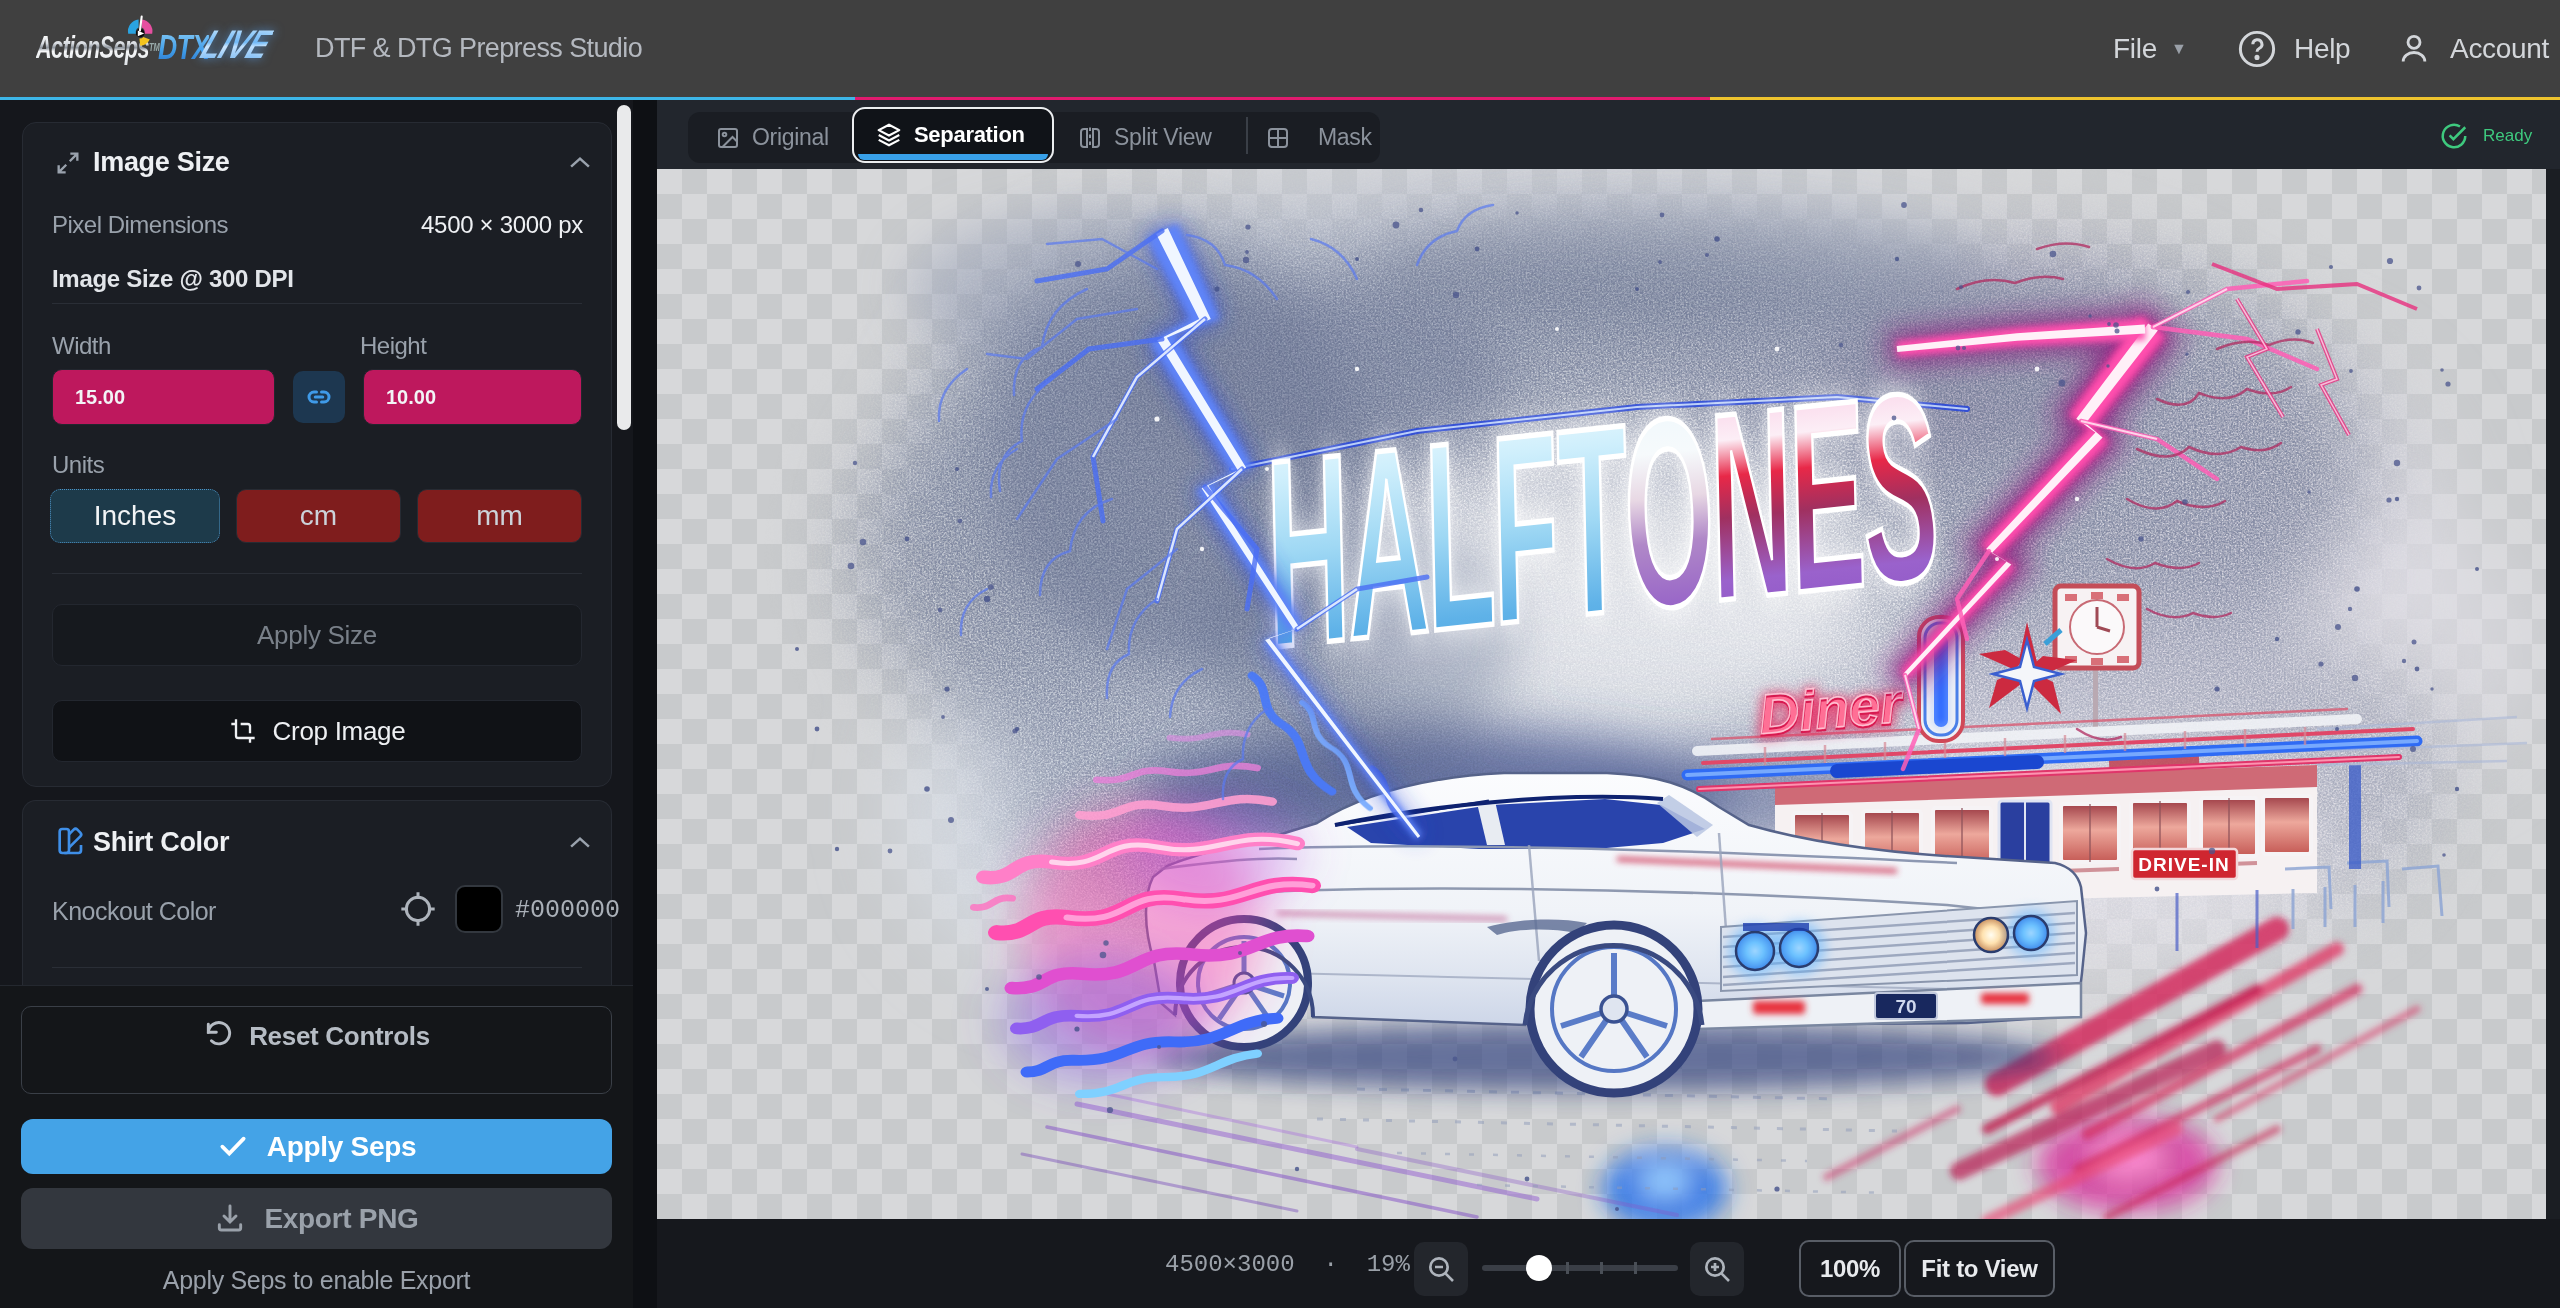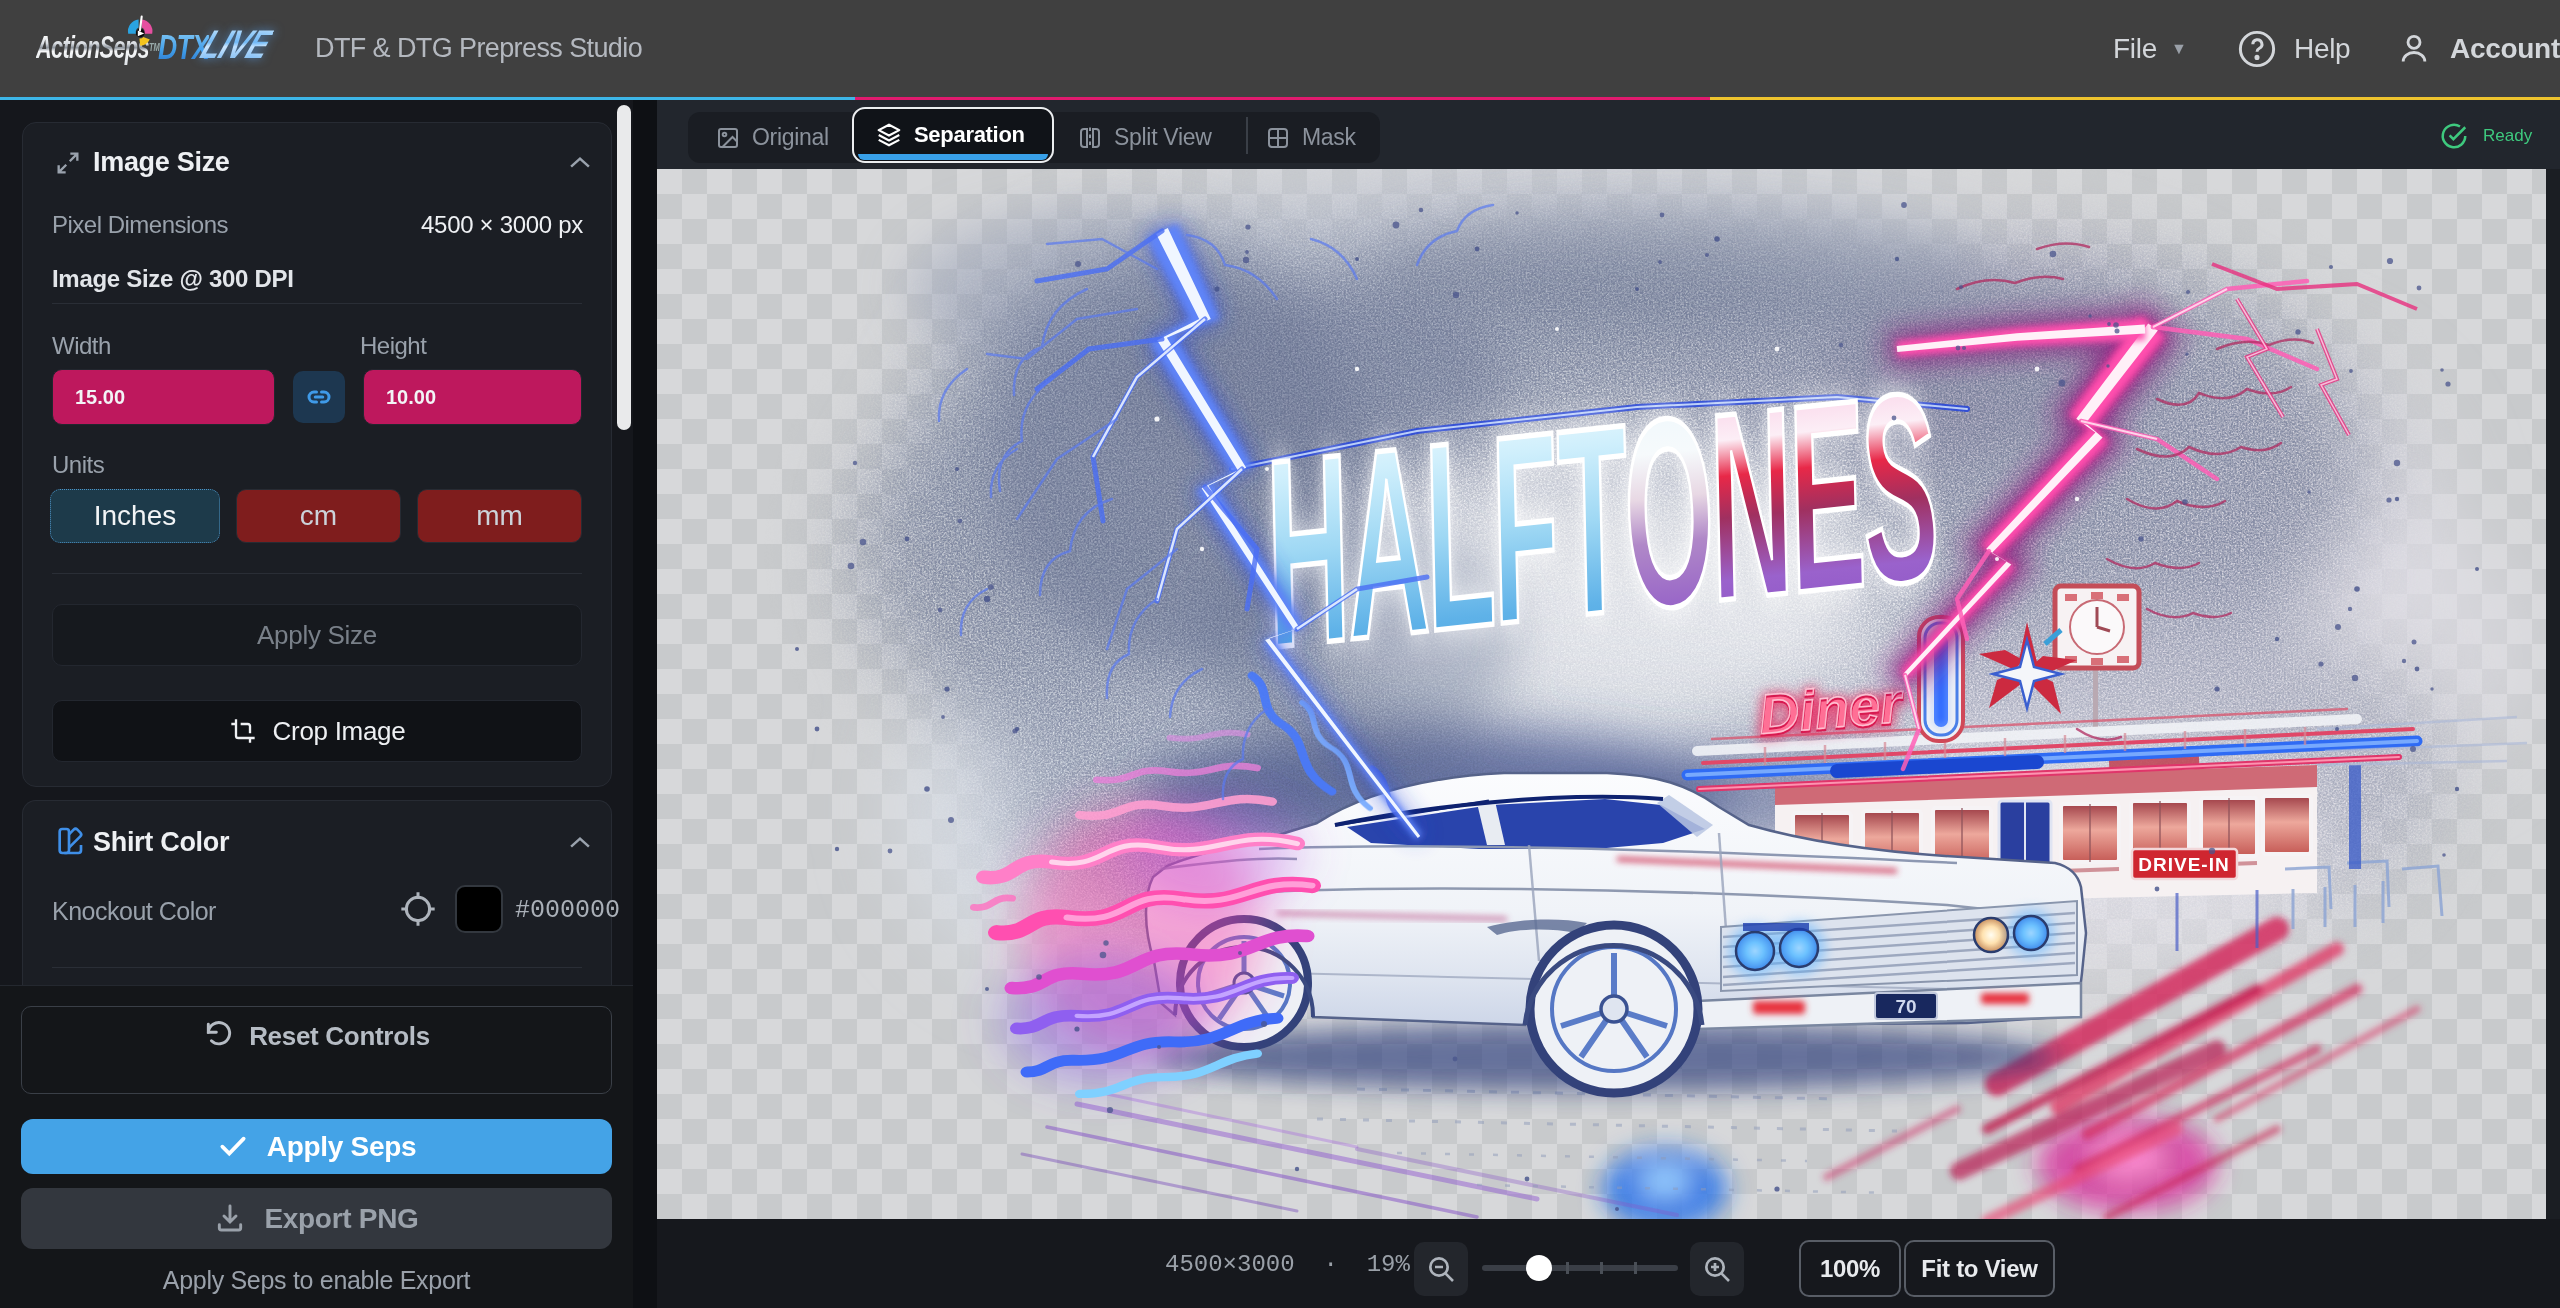--- a/index.html
+++ b/index.html
@@ -59,21 +59,21 @@
   <div class="apptitle">DTF &amp; DTG Prepress Studio</div>
   <div class="menu" style="left:2113px;">File <span style="font-size:16px;margin-left:14px;color:#9aa0a8;">▼</span></div>
   <div class="menu" style="left:2236px;">
     <svg width="42" height="42" viewBox="0 0 24 24" fill="none" stroke="#d3d6da" stroke-width="1.7">
       <circle cx="12" cy="12" r="9.5"></circle>
         <path d="M9.6 9.3a2.6 2.6 0 1 1 3.8 2.3c-.8.45-1.4.9-1.4 1.9"></path>
         <circle cx="12" cy="16.8" r=".6" fill="#d3d6da"></circle>
     </svg>
       <span style="margin-left:16px;">Help</span>
   </div>
-  <div class="menu" style="left:2394px;font-weight:bold;">
+  <div class="menu" style="left:2394px;">
     <svg width="40" height="40" viewBox="0 0 24 24" fill="none" stroke="#d3d6da" stroke-width="1.7">
       <circle cx="12" cy="8" r="3.6"></circle>
         <path d="M5.5 19.5a6.5 5.4 0 0 1 13 0"></path>
     </svg>
       <span style="margin-left:16px;">Account</span>
   </div>
 </div>
 <div class="accent"></div>
 
 <div class="sidebar">
@@ -184,21 +184,21 @@
         <path d="M12 1.5v21" stroke-dasharray="3.5 3.5"></path>
       </svg>
       <span style="margin-left:12px;">Split View</span>
     </div>
   <div style="position:absolute;left:589px;top:17px;width:2px;height:37px;background:#3a3f47;"></div>
   <div class="tab" style="left:609px;">
       <svg width="24" height="24" viewBox="0 0 24 24" fill="none" stroke="#8b929c" stroke-width="2">
         <rect x="3" y="3" width="18" height="18" rx="3"></rect>
         <path d="M3 12h18M12 3v18"></path>
       </svg>
-      <span style="margin-left:12px;">Mask</span>
+      <span style="margin-left:28px;">Mask</span>
     </div>
   <div style="position:absolute;left:1782px;top:21px;display:flex;align-items:center;color:#3ec97e;font-size:17px;">
     <svg width="30" height="30" viewBox="0 0 24 24" fill="none" stroke="#3ec97e" stroke-width="2">
         <path d="M21 12a9 9 0 1 1-4.2-7.6"></path>
         <path d="M8.5 11.5l3 3L21 5"></path>
       </svg>
     <span style="margin-left:14px;">Ready</span>
   </div>
   <div class="checker"></div>
   <div style="position:absolute;left:1889px;top:69px;width:14px;height:1050px;background:#1b1e23;"></div>

